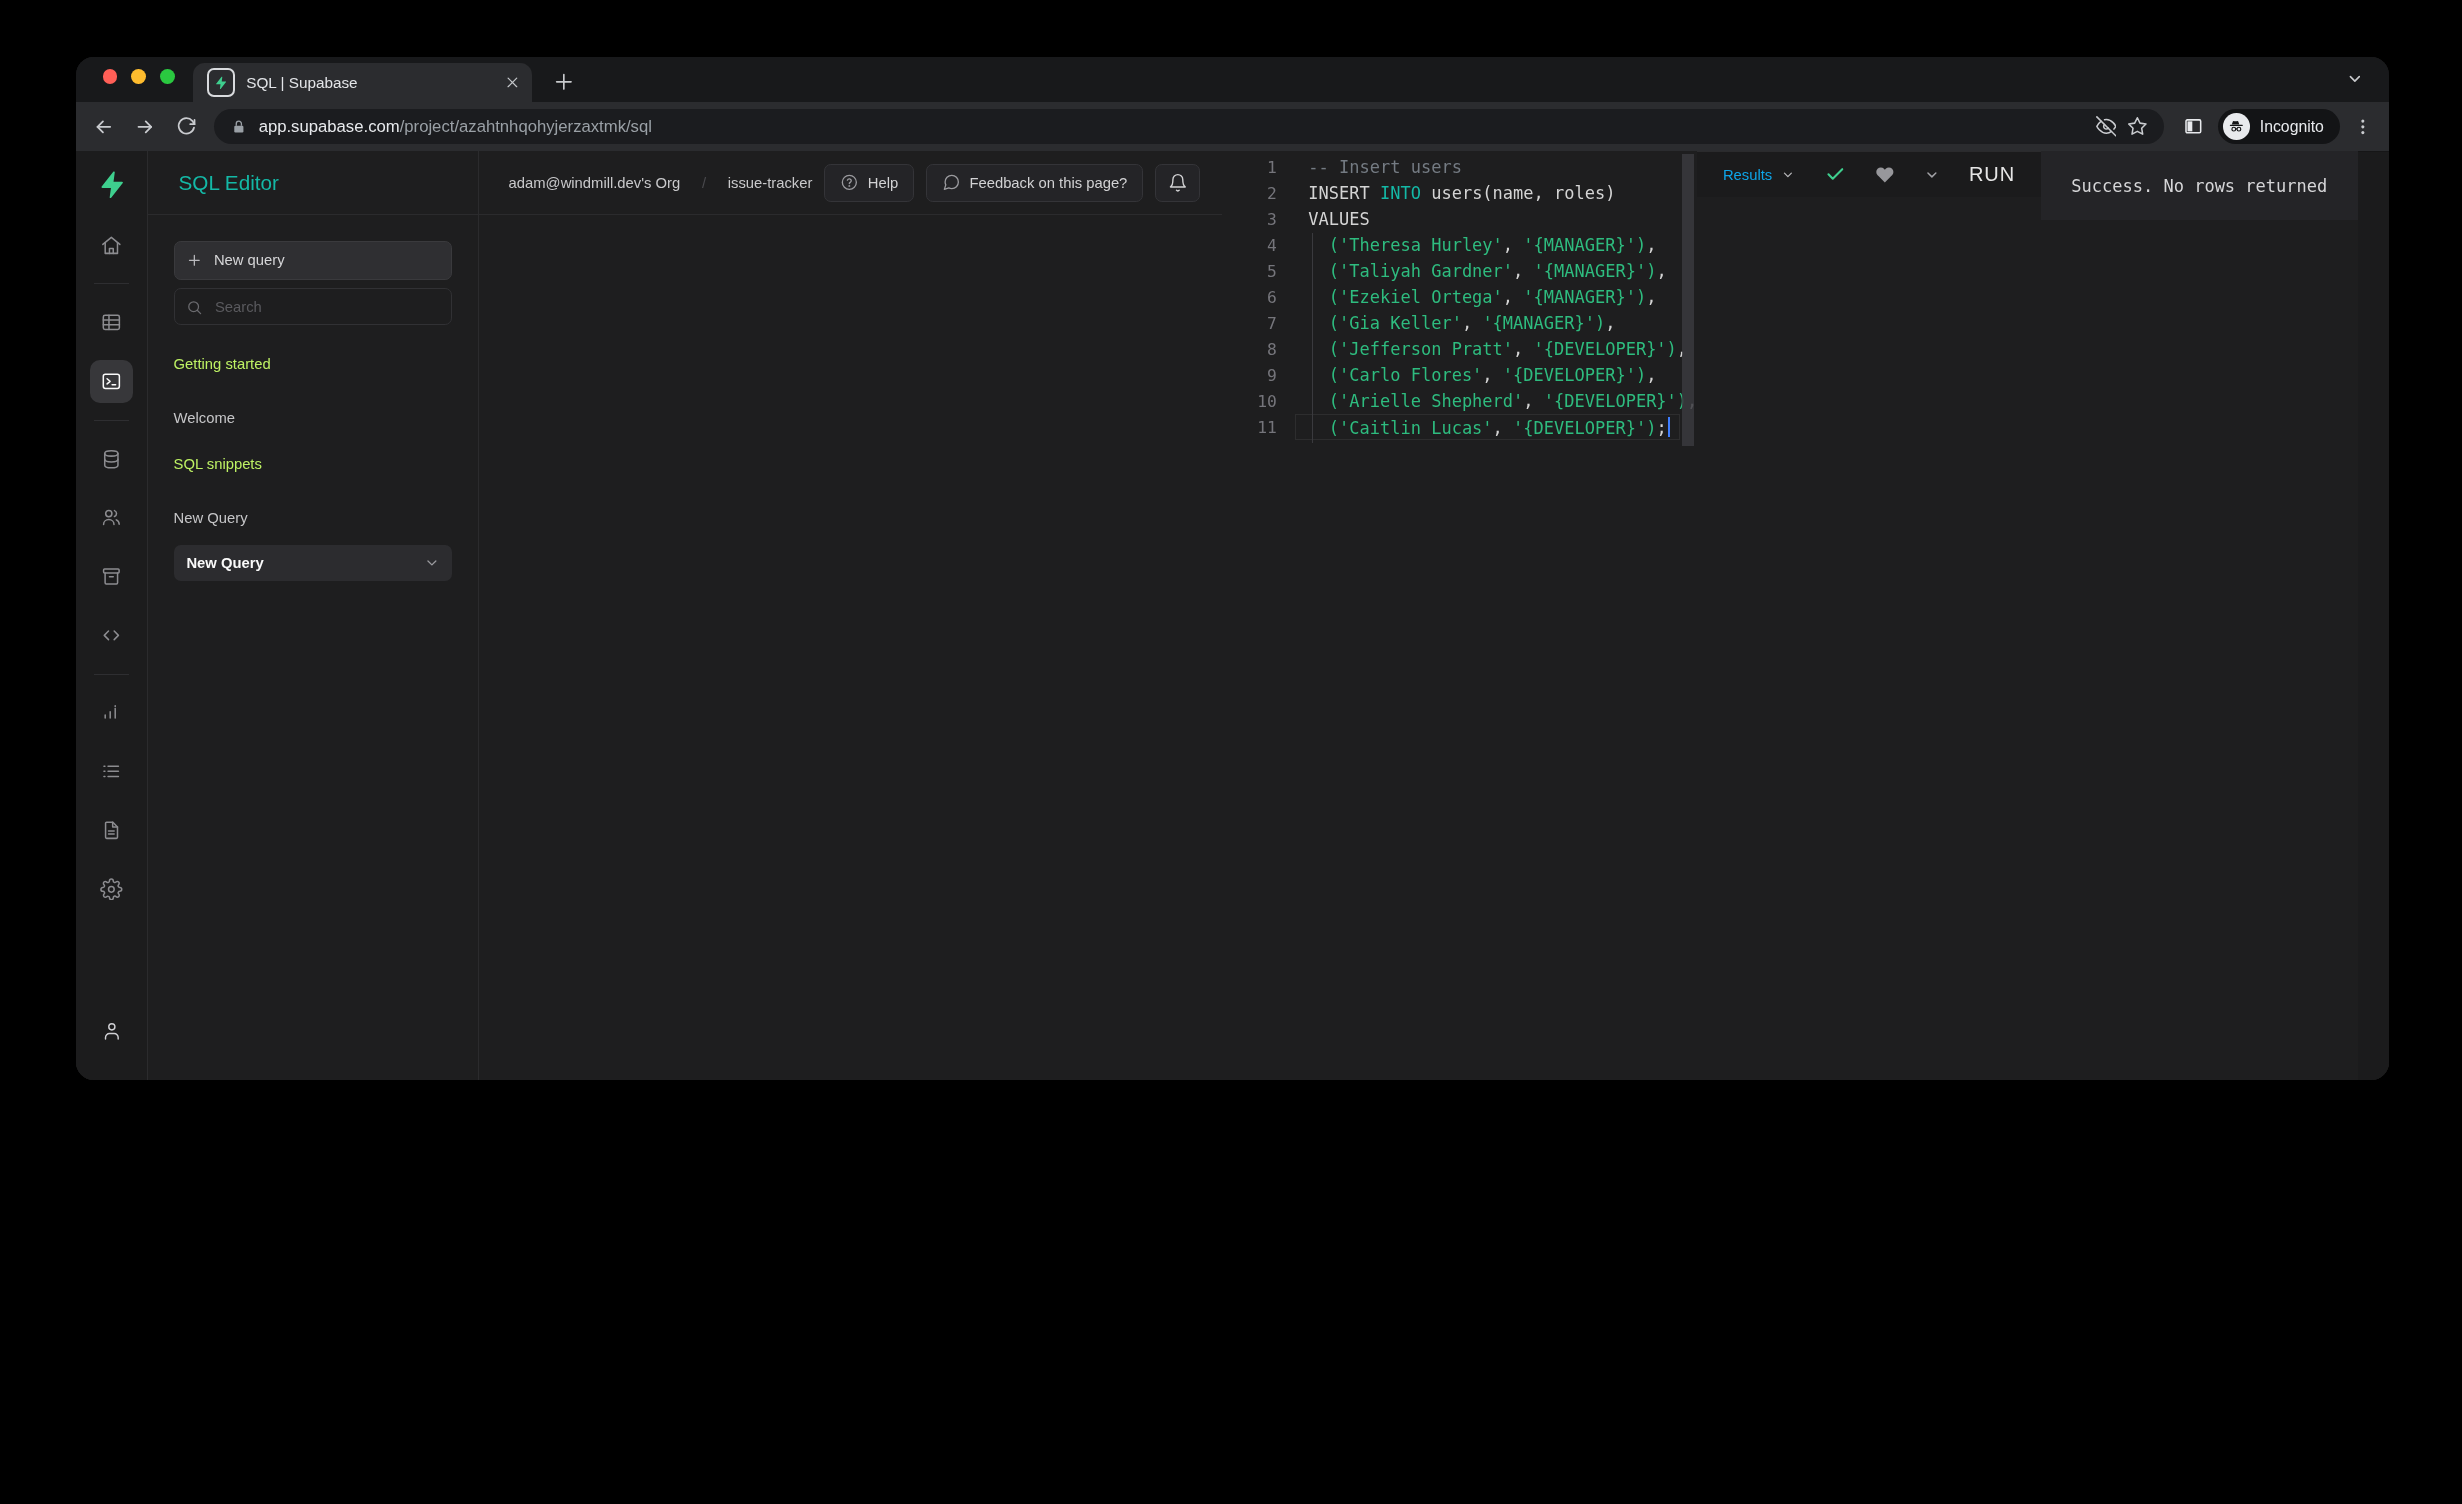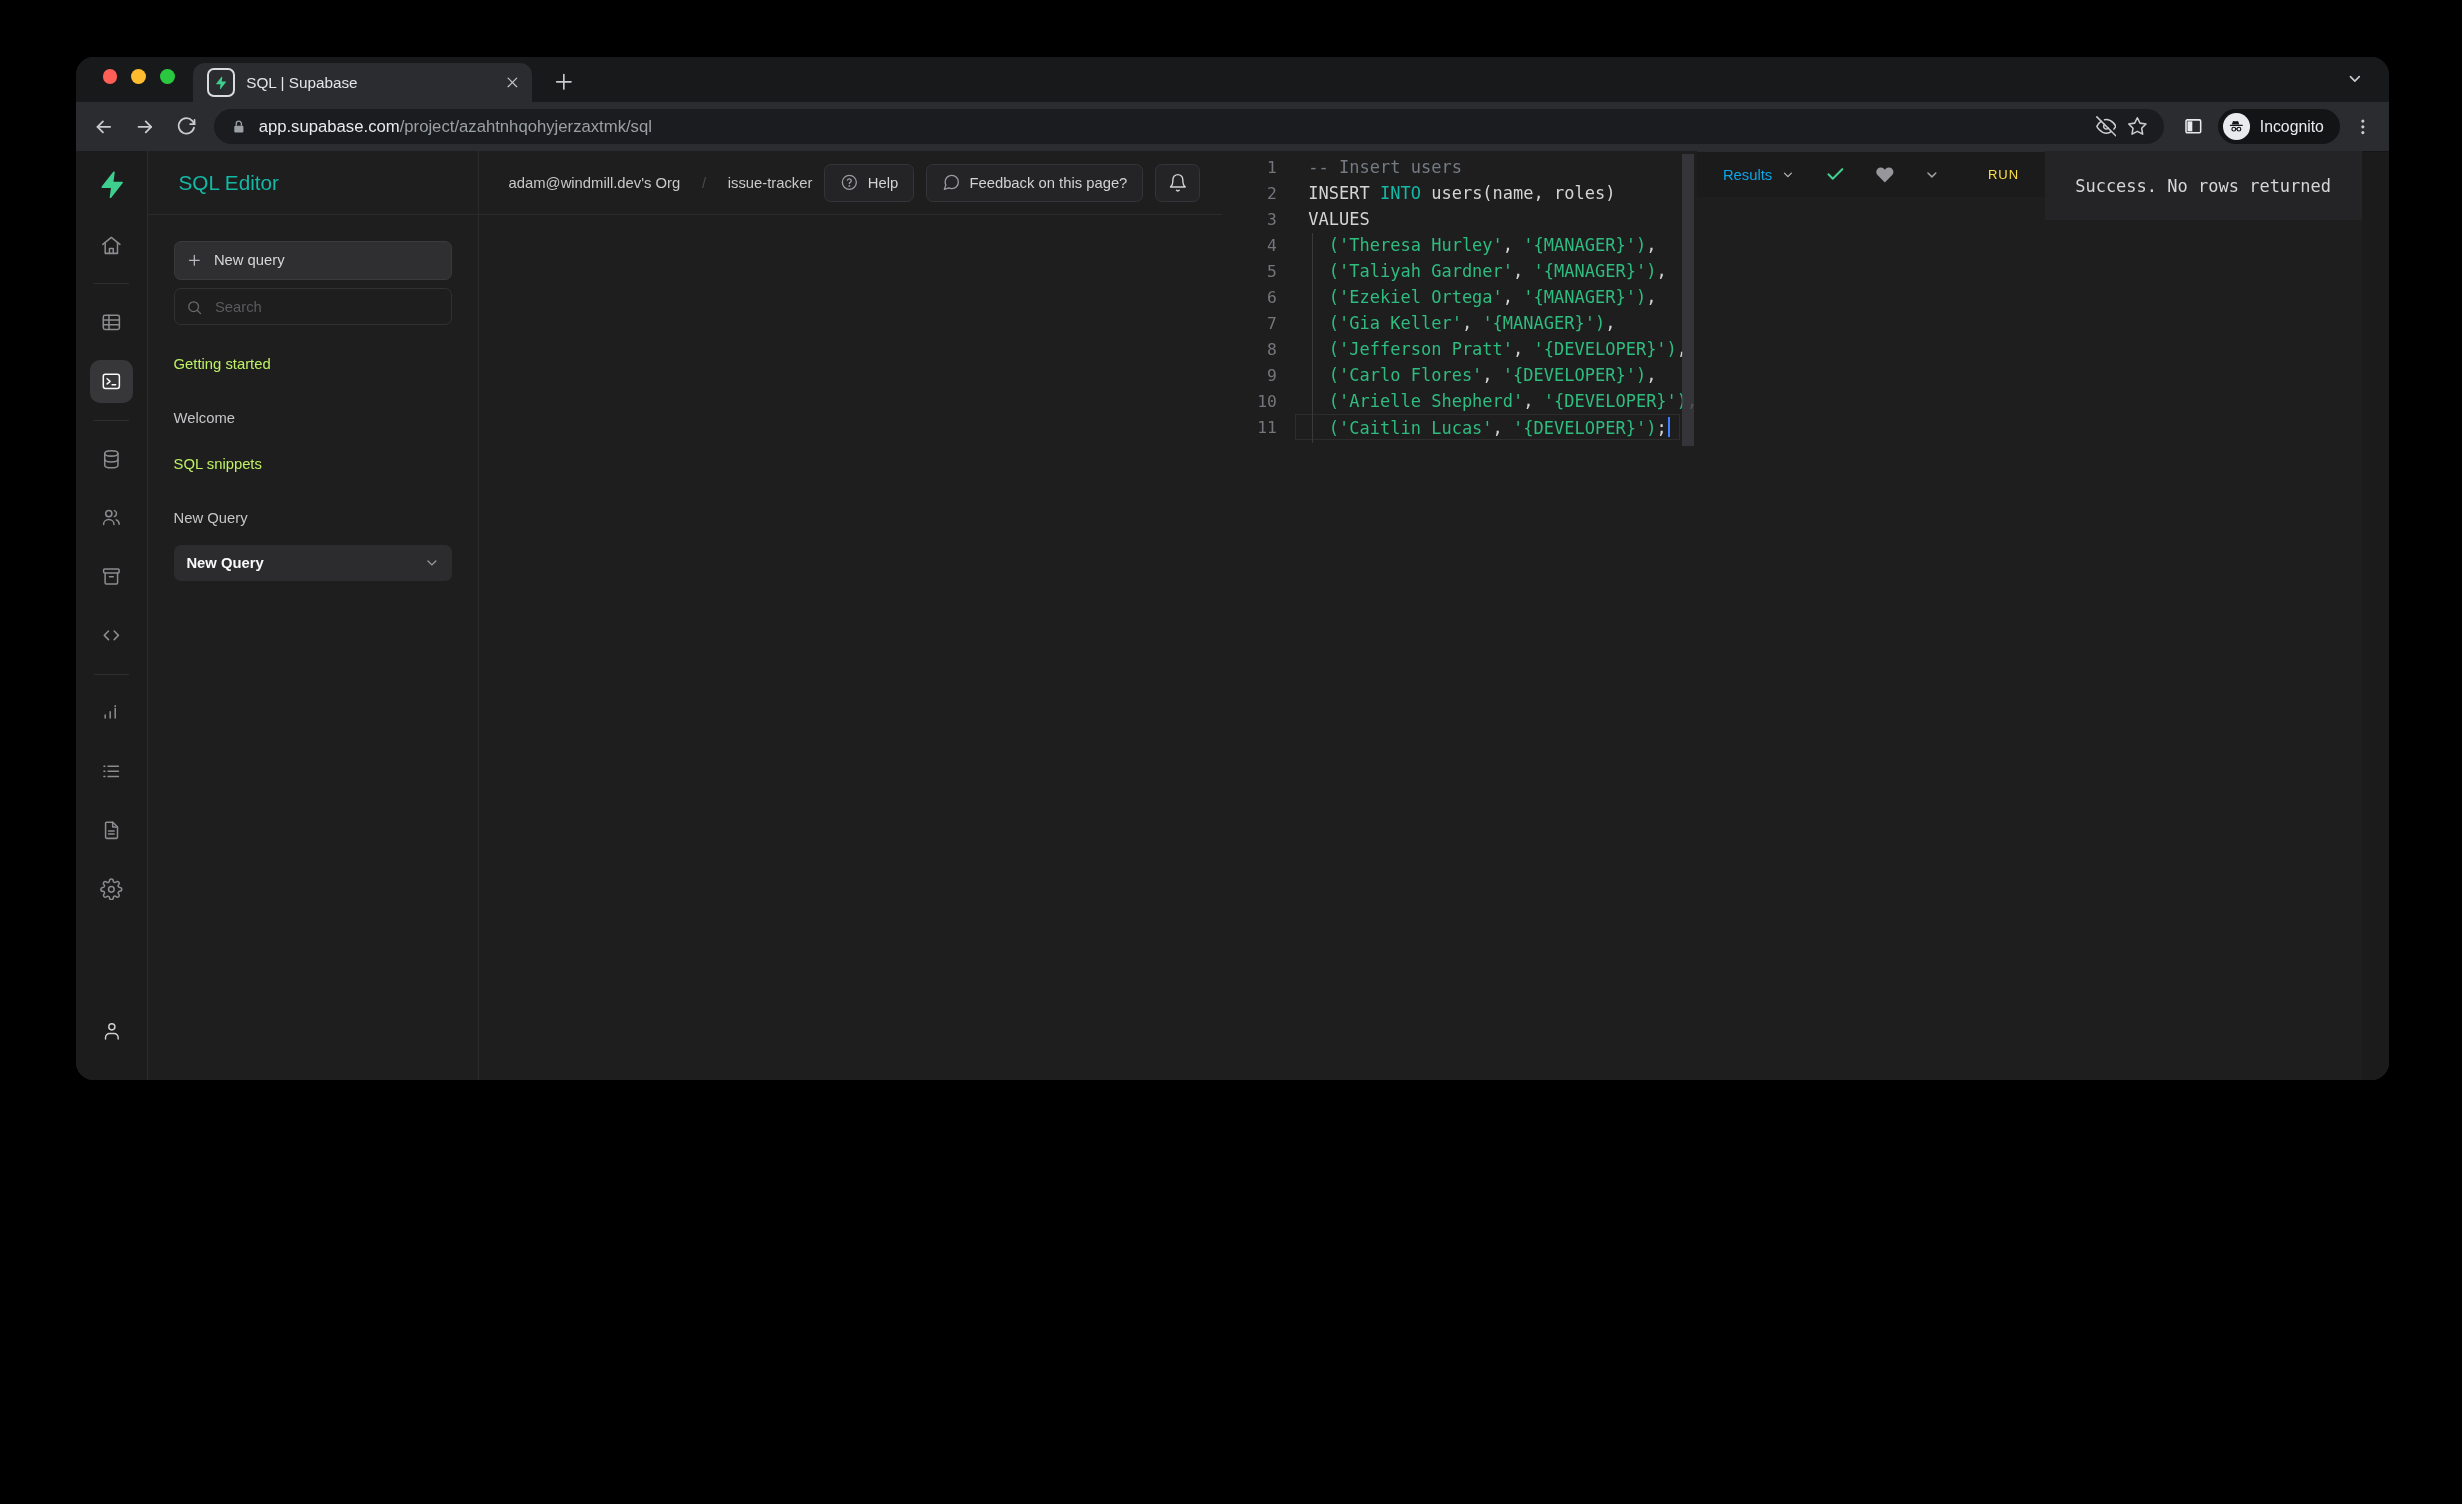--- a/index.html
+++ b/index.html
@@ -91,21 +91,21 @@
   .cursor{display:inline-block;width:2.5px;height:20.7px;background:#3e7eff;vertical-align:-3.9px;margin-left:1px;}
   .indent-guide{position:absolute;left:90px;top:82px;height:210px;width:1px;background:#3a3a3e;}
   .scroll-thumb{position:absolute;right:3px;top:3px;width:12.8px;height:292px;background:#3a3a3e;opacity:.85;}
 
   
   .results-bar{height:45px;background:#1b1b1c;border-top:1px solid #2b2b2d;display:flex;align-items:center;
                padding:0 25.6px;flex:0 0 auto;}
   .results-label{display:flex;align-items:center;gap:8.9px;font-size:14.8px;color:#0ea5e9;}
   .rb-spacer{flex:1}
   .rb-ic{margin-left:29.6px;display:flex;align-items:center;}
-  .run-btn{margin-left:48px;font-size:13px;letter-spacing:1px;color:#fde047;font-weight:500;}
+  .run-btn{margin-left:29px;font-size:20px;letter-spacing:1px;color:#e5e5e5;font-weight:500;}
   .success-band{height:69px;background:#242427;display:flex;align-items:center;padding:0 30.5px;
                 font-family:"DejaVu Sans Mono",monospace;font-size:17px;color:#d6d6d8;flex:0 0 auto;}
   .below{flex:1;background:#1b1b1c;border-top:1px solid #161617;}
 </style>
 </head>
 <body>
 
 <div class="window">
 
   <div class="tabstrip">

